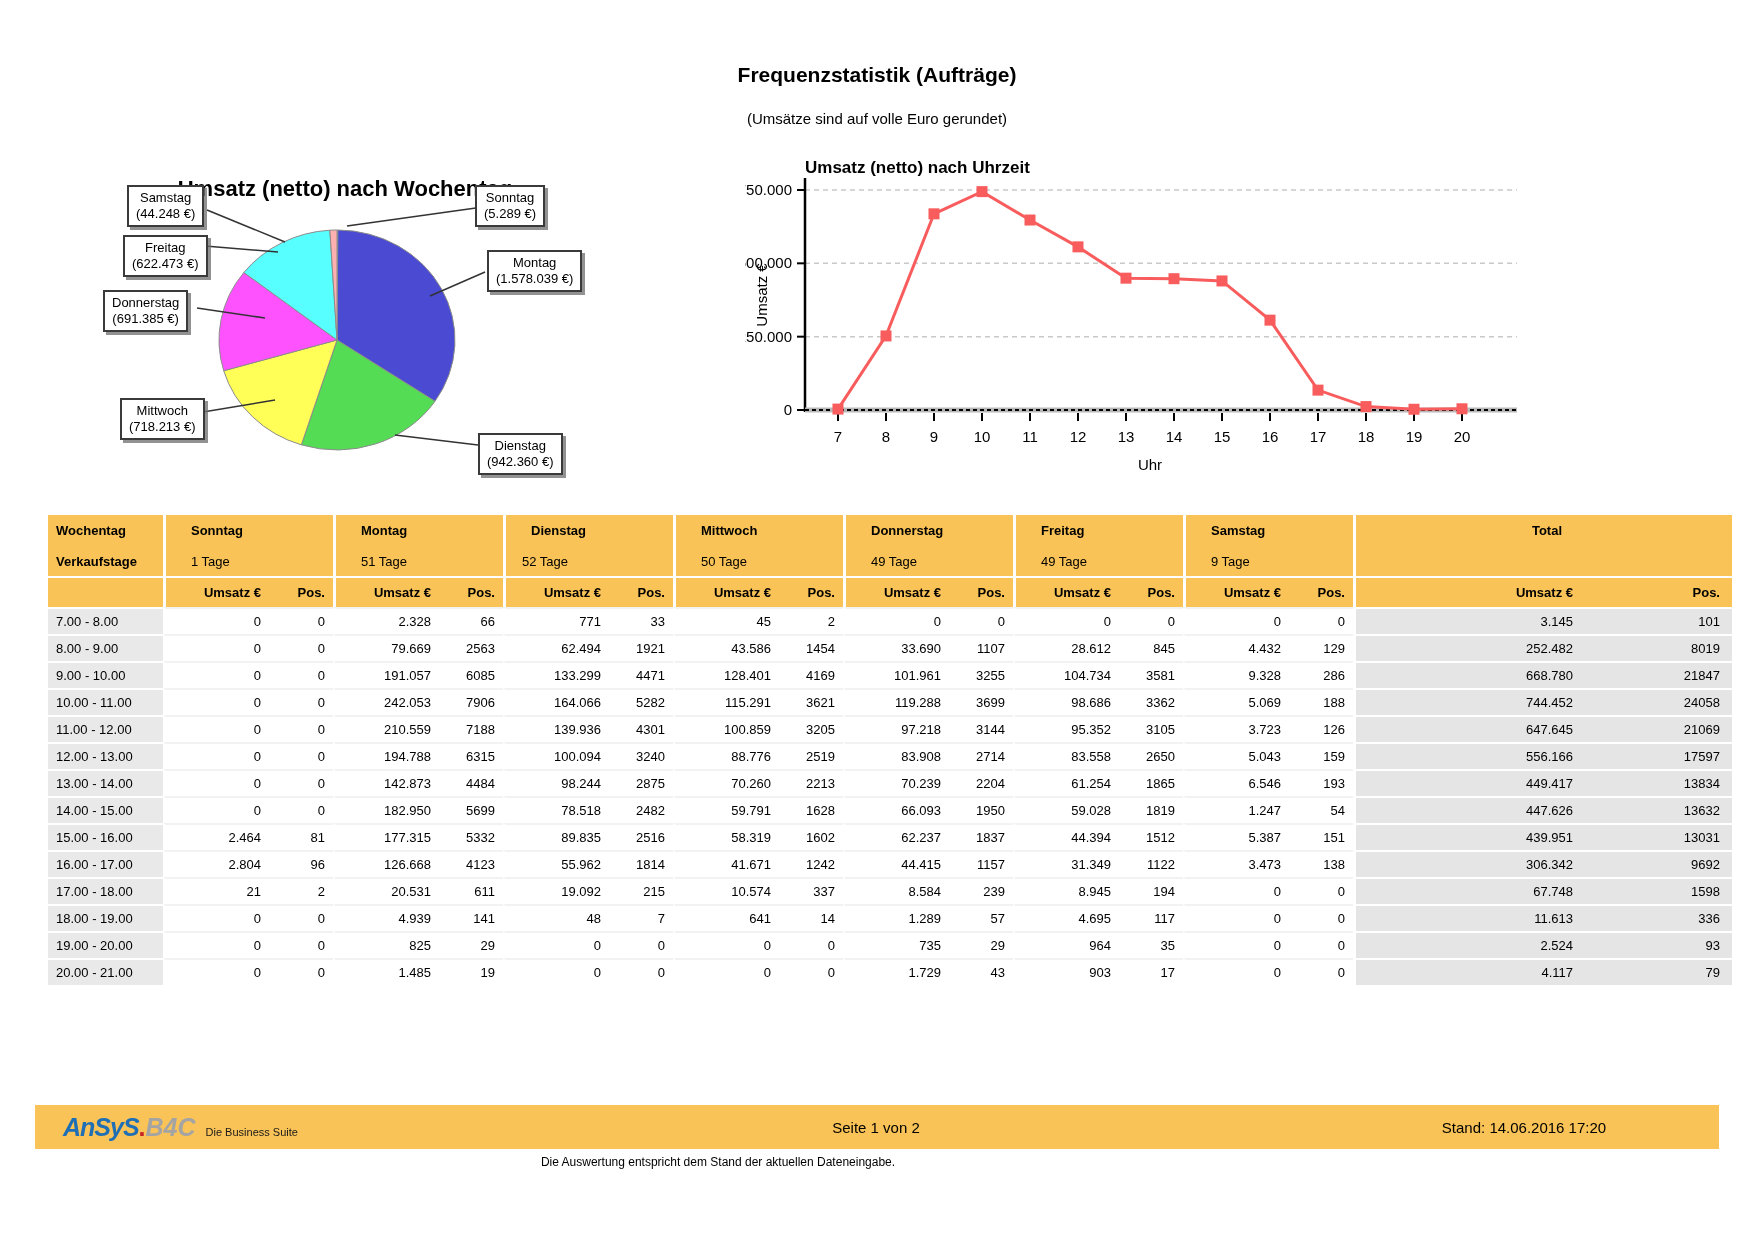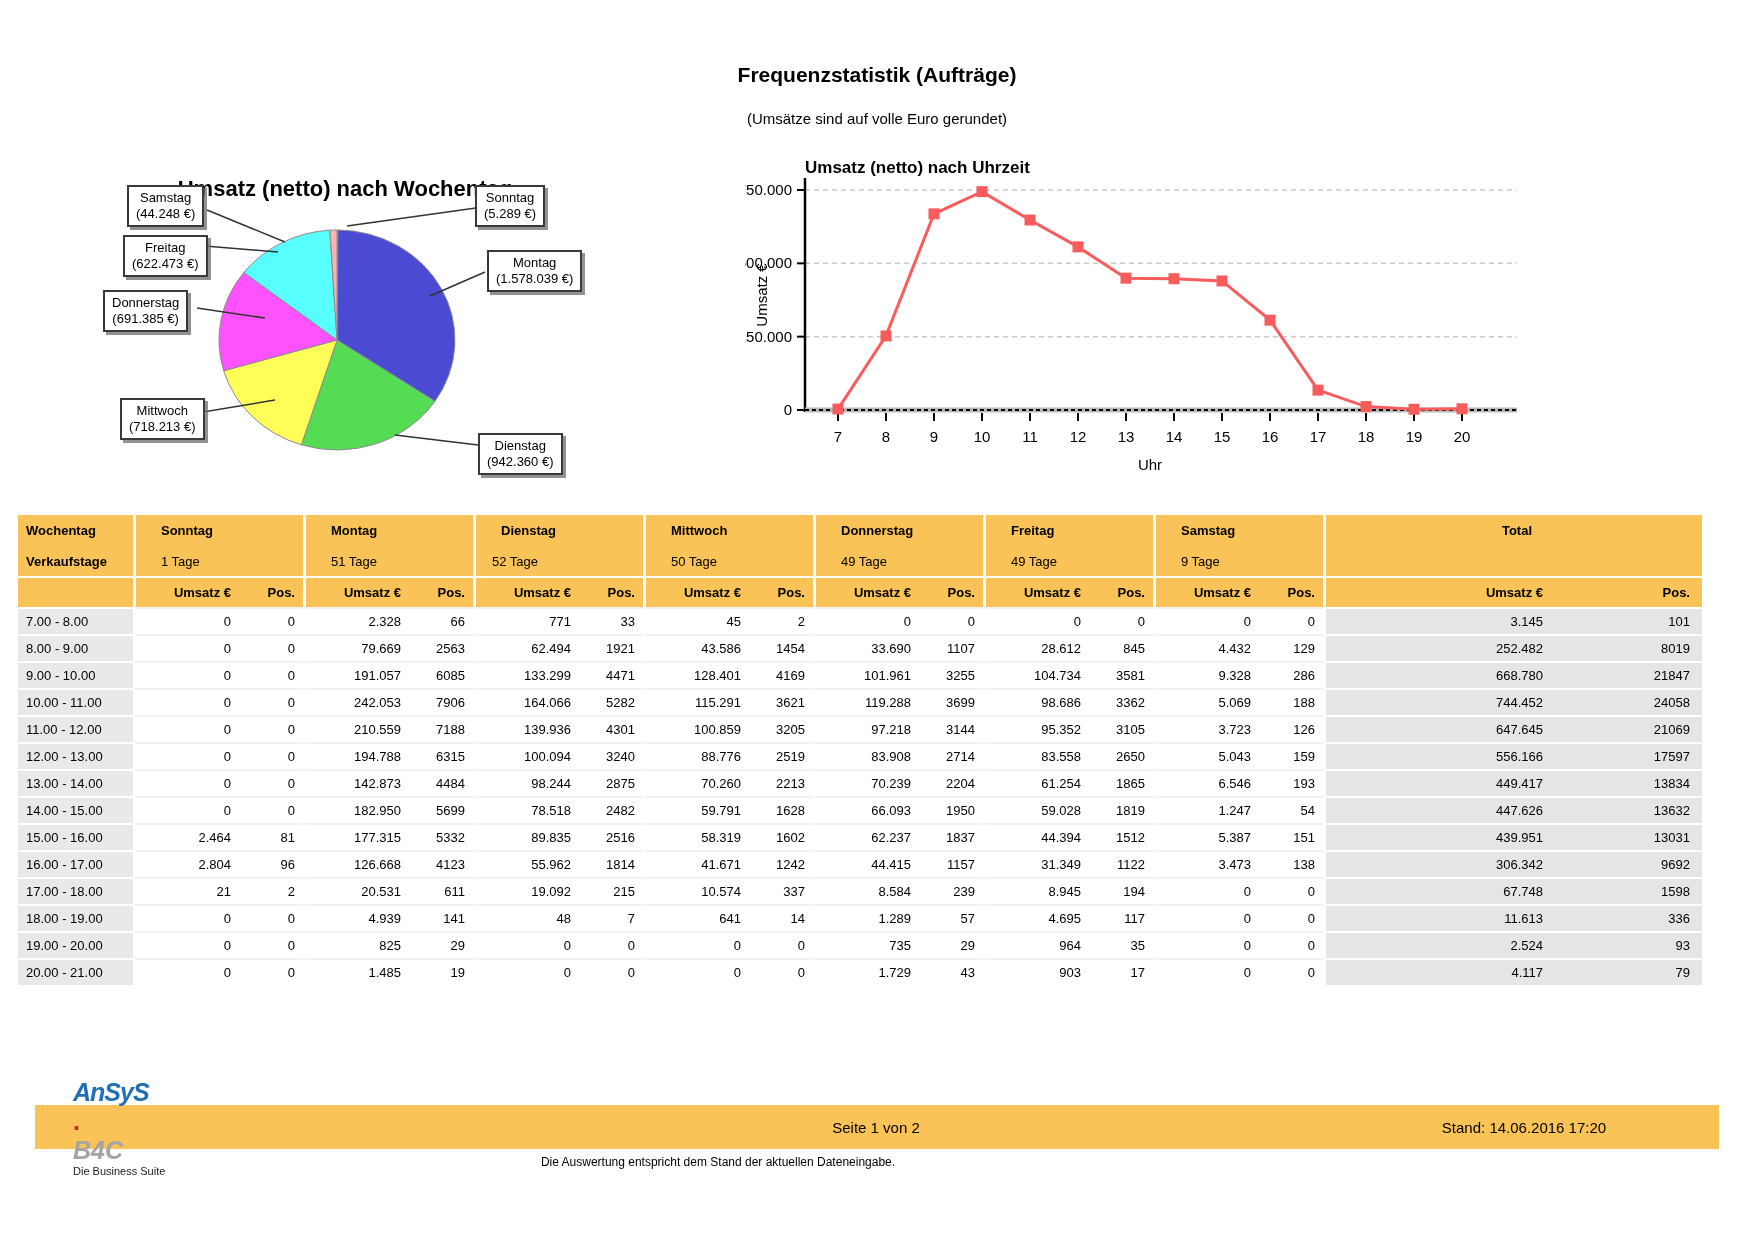--- a/index.html
+++ b/index.html
@@ -27,21 +27,21 @@
   }
   
   #line-wrap { position:absolute; left:745px; top:150px; width:1009px; height:345px; }
   #line-title { position:absolute; left:60px; top:8px; width:580px; text-align:left;
     font-size:17px; font-weight:bold; }
   #line-svg { position:absolute; left:0; top:0; }
   .tick-text { font-size:15px; fill:#000; }
   .axis-label { font-size:15px; fill:#000; }
   
   #table-grid {
-    position:absolute; left:18px; top:515px; width:1684px;
+    position:absolute; left:48px; top:515px; width:1684px;
     display:grid;
     grid-template-columns:115px repeat(7, 112px 58px) 250px 129px;
     grid-template-rows:31px 30px 31px repeat(14, 27px);
     font-size:13px;
   }
   #table-grid > div { display:flex; align-items:center; box-sizing:border-box; }
   .h   { background:#F9C357; font-weight:bold; }
   .gs  { border-left:3px solid #fff; }
   .bt  { border-top:2px solid #fff; }
   .lab { padding-left:8px; justify-content:flex-start; }
@@ -53,21 +53,21 @@
   .rtu { justify-content:flex-end; padding-right:30px; }
   .rtp { justify-content:flex-end; padding-right:12px; }
   .time{ background:#E9E9E9; padding-left:8px; border-top:2px solid #fff; }
   .num { background:#fff; border-top:2px solid #F2F2F2; }
   .tot { background:#E5E5E5; border-top:2px solid #fff; }
   
   #footer-bar {
     position:absolute; left:35px; top:1105px; width:1684px; height:44px; background:#F9C357;
     display:flex; align-items:center;
   }
-  #logo { display:flex; align-items:baseline; margin-left:28px; width:330px;flex-direction:column; }
+  #logo { display:flex; align-items:baseline; margin-left:28px; width:330px; }
   #logo .l1 { font-size:25px; font-weight:bold; font-style:italic; color:#1E6FB5; letter-spacing:-1px; }
   #logo .ldot { font-size:25px; font-weight:bold; color:#C42323; }
   #logo .l2 { font-size:25px; font-weight:bold; font-style:italic; color:#A4A4A4; }
   #logo .l3 { font-size:11px; color:#1a1a1a; margin-left:10px; }
   #page-indicator { flex:1; text-align:center; font-size:15px; }
   #stand { width:330px; text-align:center; margin-right:30px; font-size:15px; }
   #footer-note { position:absolute; left:0; top:1155px; width:1436px; text-align:center; font-size:12px; }
 </style>
 </head>
 <body>

